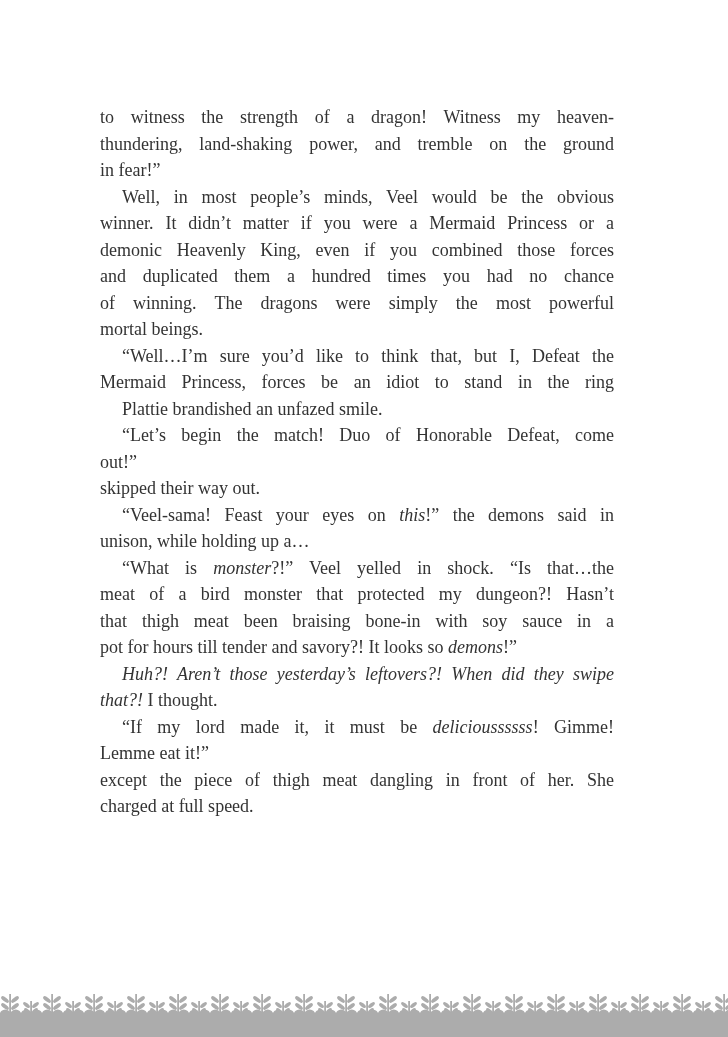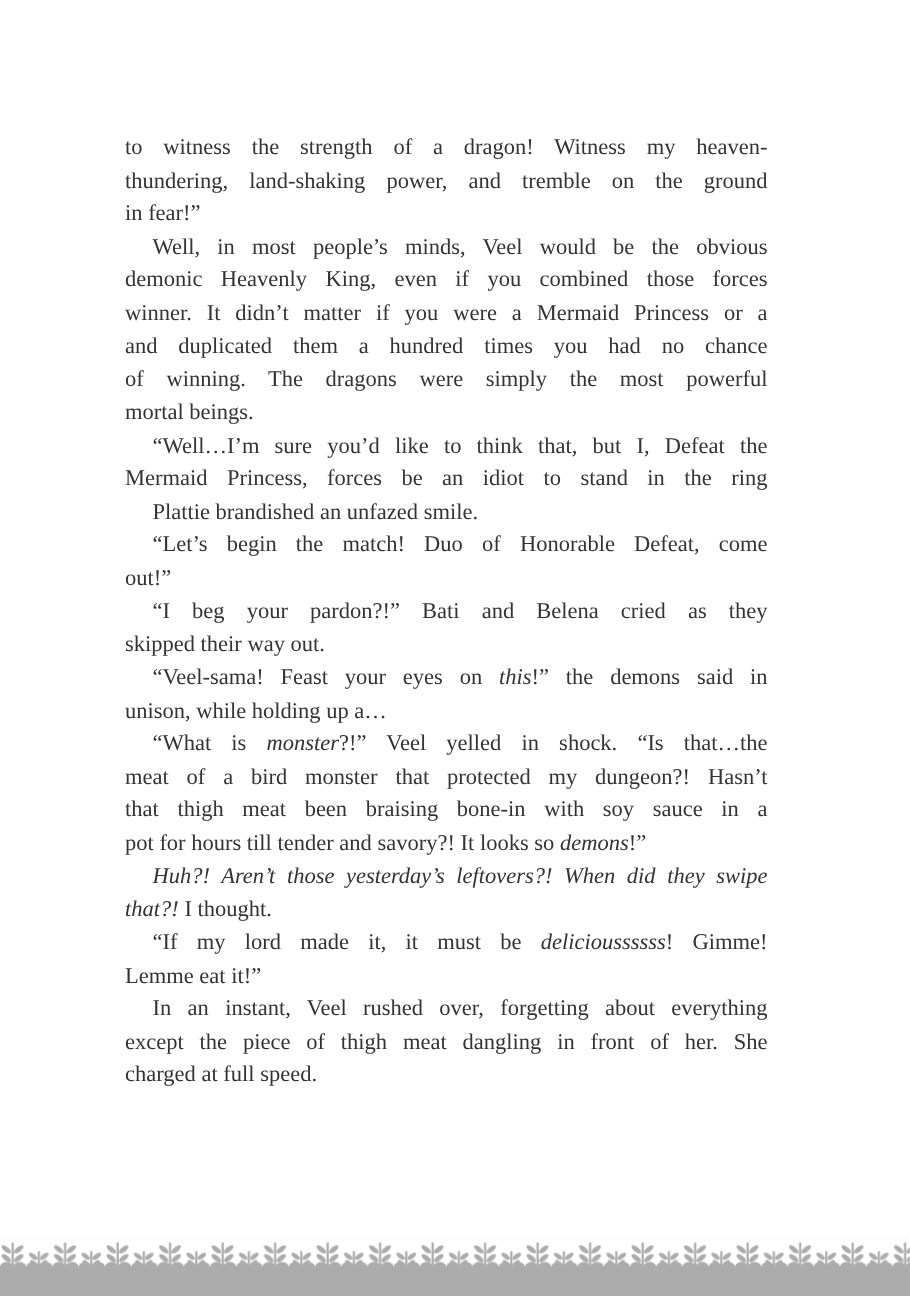--- a/index.html
+++ b/index.html
@@ -57,43 +57,41 @@
 </head>
 <body style="background: rgb(255, 255, 255);">
 
 <div class="book-page">
 
   <section class="text-block">
       <div class="line"><span>to witness the strength of a dragon! Witness my heaven-</span></div>
       <div class="line"><span>thundering, land-shaking power, and tremble on the ground</span></div>
       <div class="line last"><span>in fear!”</span></div>
       <div class="line indent"><span>Well, in most people’s minds, Veel would be the obvious</span></div>
+      <div class="line"><span>winner. It didn’t matter if you were a Mermaid Princess or a</span></div>
       <div class="line"><span>demonic Heavenly King, even if you combined those forces</span></div>
-      <div class="line"><span>winner. It didn’t matter if you were a Mermaid Princess or a</span></div>
       <div class="line"><span>and duplicated them a hundred times you had no chance</span></div>
       <div class="line"><span>of winning. The dragons were simply the most powerful</span></div>
       <div class="line last"><span>mortal beings.</span></div>
       <div class="line indent"><span>“Well…I’m sure you’d like to think that, but I, Defeat the</span></div>
       <div class="line"><span>Mermaid Princess, forces be an idiot to stand in the ring</span></div>
       <div class="line indent last"><span>Plattie brandished an unfazed smile.</span></div>
       <div class="line indent"><span>“Let’s begin the match! Duo of Honorable Defeat, come</span></div>
       <div class="line last"><span>out!”</span></div>
-      <div class="line indent"><span>“I beg your pardon?!” Bati and Belena cried as they</span></div>
       <div class="line last"><span>skipped their way out.</span></div>
       <div class="line indent"><span>“Veel-sama! Feast your eyes on </span><em>this</em><span>!” the demons said in</span></div>
       <div class="line last"><span>unison, while holding up a…</span></div>
       <div class="line indent"><span>“What is </span><em>monster</em><span>?!” Veel yelled in shock. “Is that…the</span></div>
       <div class="line"><span>meat of a bird monster that protected my dungeon?! Hasn’t</span></div>
       <div class="line"><span>that thigh meat been braising bone-in with soy sauce in a</span></div>
       <div class="line last"><span>pot for hours till tender and savory?! It looks so </span><em>demons</em><span>!”</span></div>
       <div class="line indent"><em>Huh?! Aren’t those yesterday’s leftovers?! When did they swipe</em></div>
       <div class="line last"><em>that?!</em><span> I thought.</span></div>
       <div class="line indent"><span>“If my lord made it, it must be </span><em>delicioussssss</em><span>! Gimme!</span></div>
       <div class="line last"><span>Lemme eat it!”</span></div>
-      <div class="line indent"><span>In an instant, Veel rushed over, forgetting about everything</span></div>
       <div class="line"><span>except the piece of thigh meat dangling in front of her. She</span></div>
       <div class="line last"><span>charged at full speed.</span></div>
     </section>
 
   <footer class="decorative-footer">
     <svg width="728" height="46" viewBox="0 0 728 46" xmlns="http://www.w3.org/2000/svg" aria-hidden="true">
       <defs>
         <pattern id="sprouts" patternUnits="userSpaceOnUse" width="42" height="46">
           <g class="sprout-fill">
 

